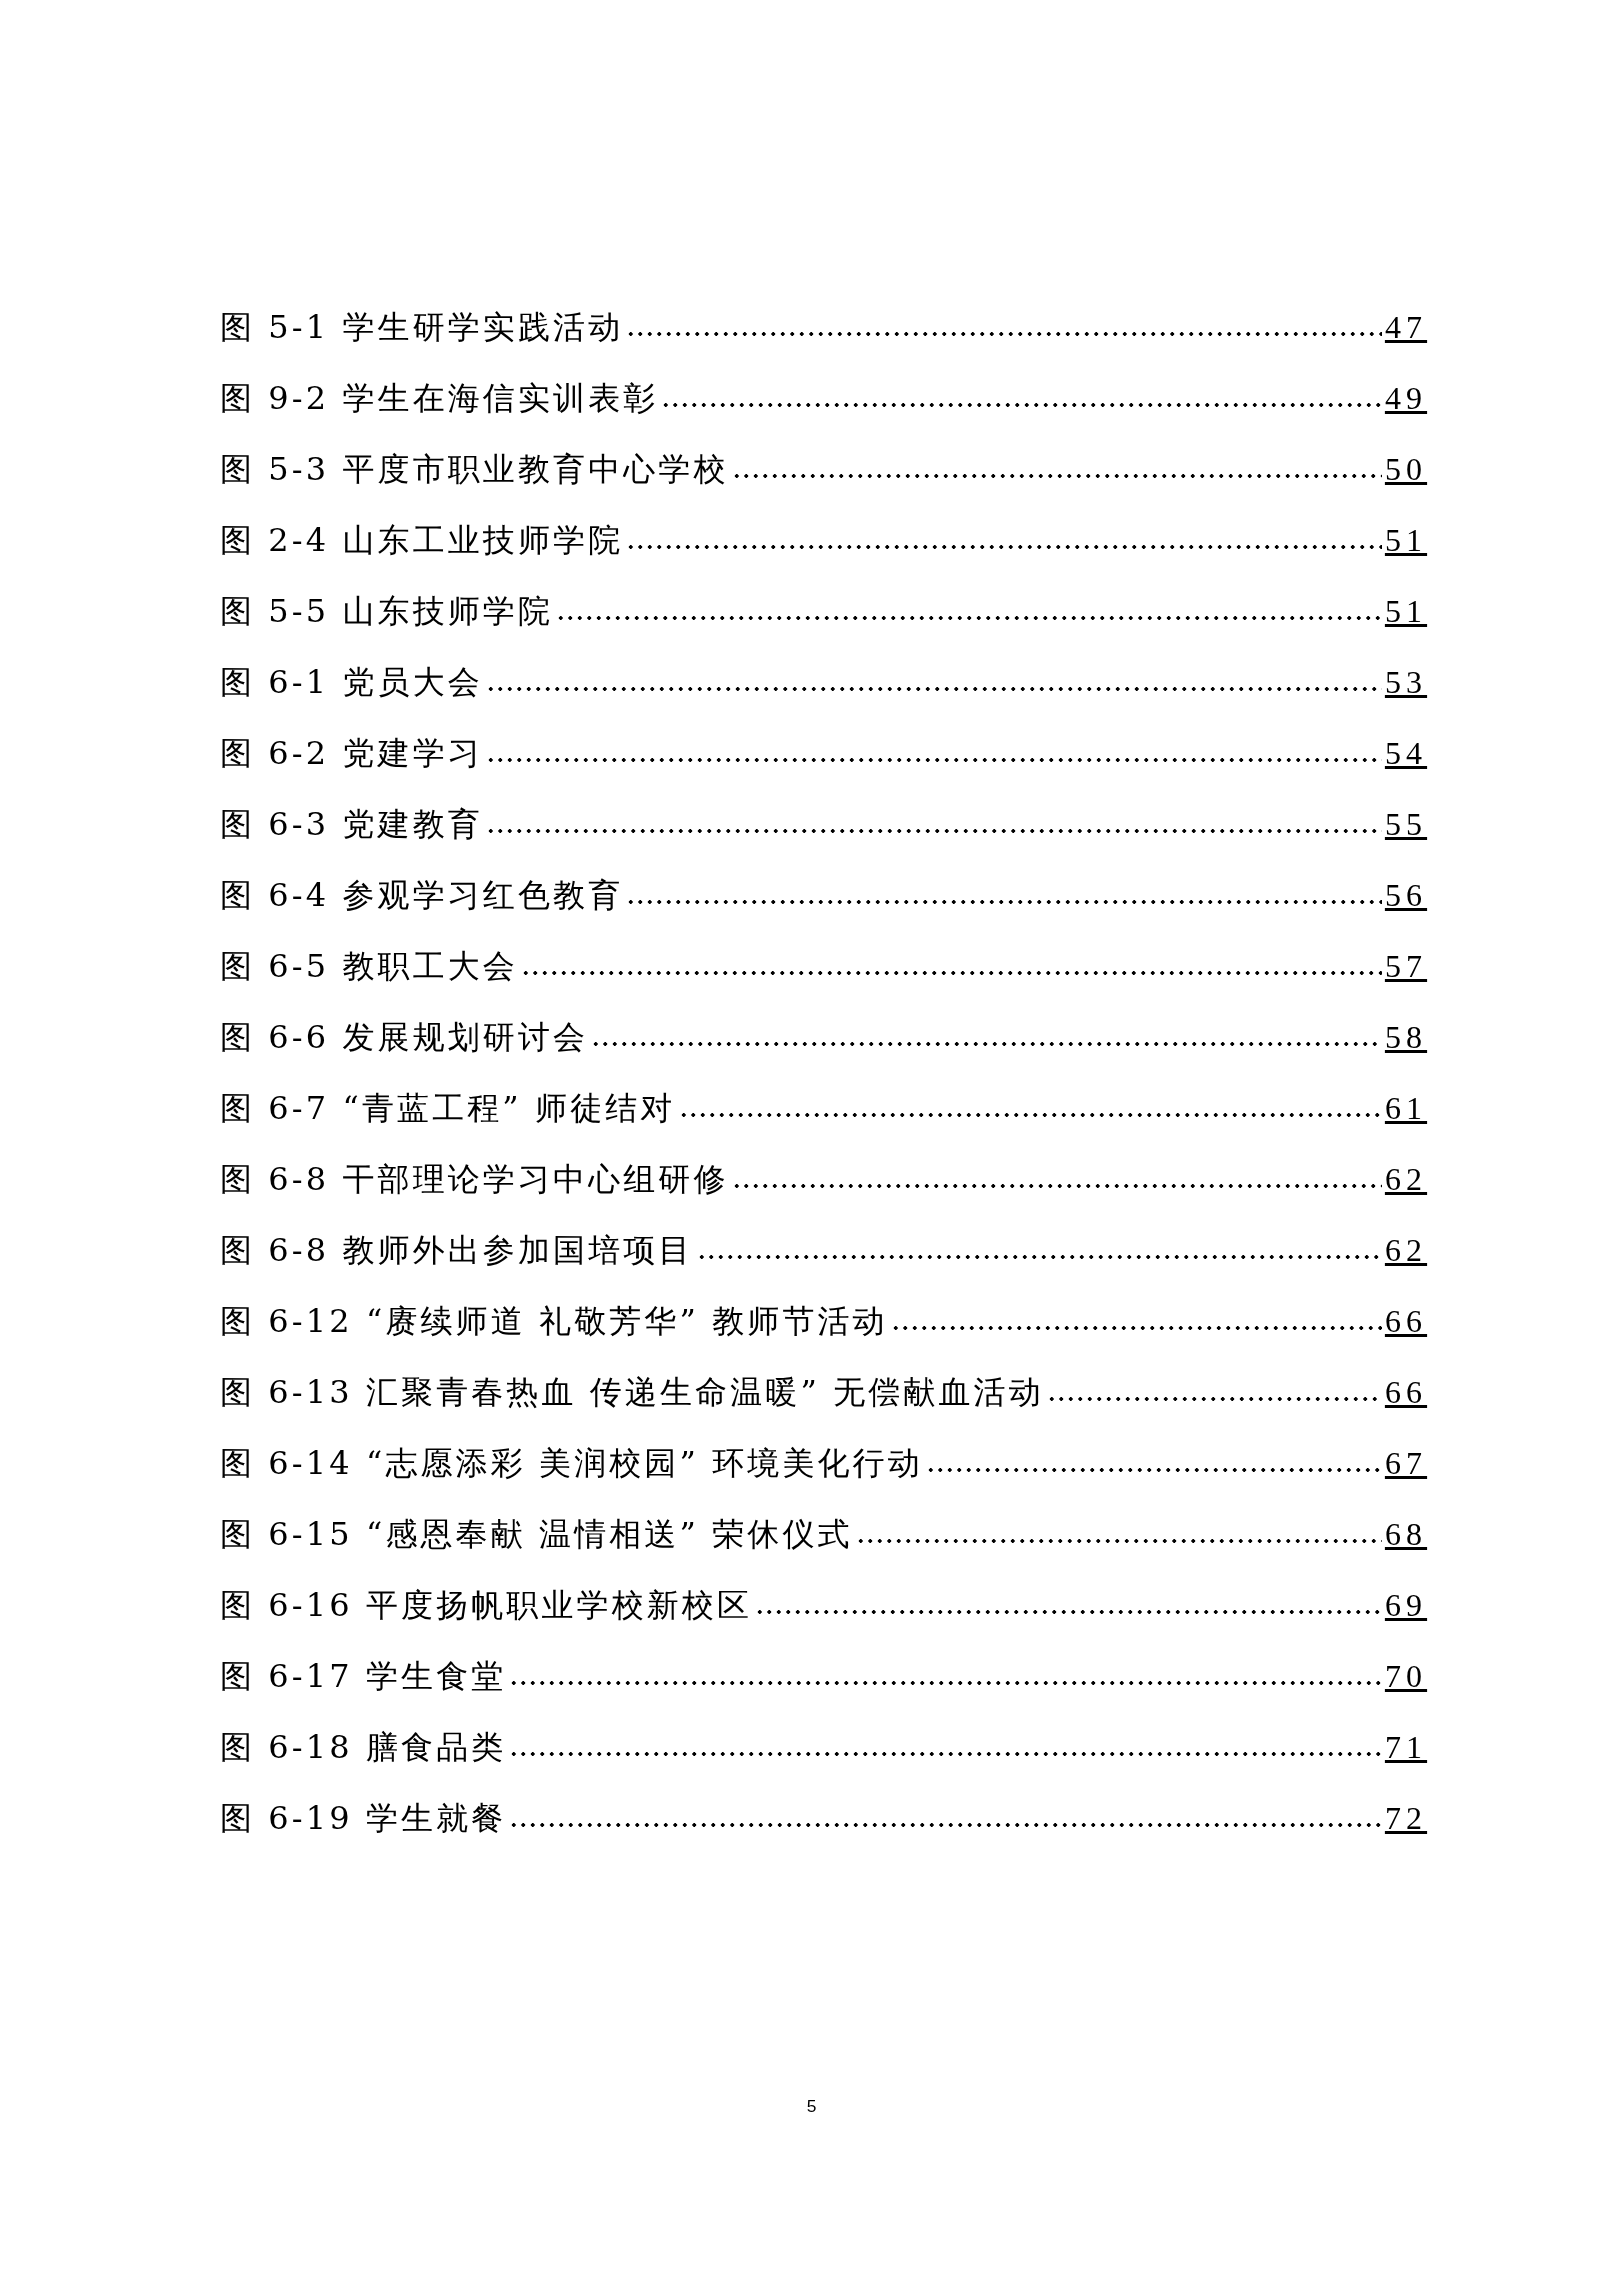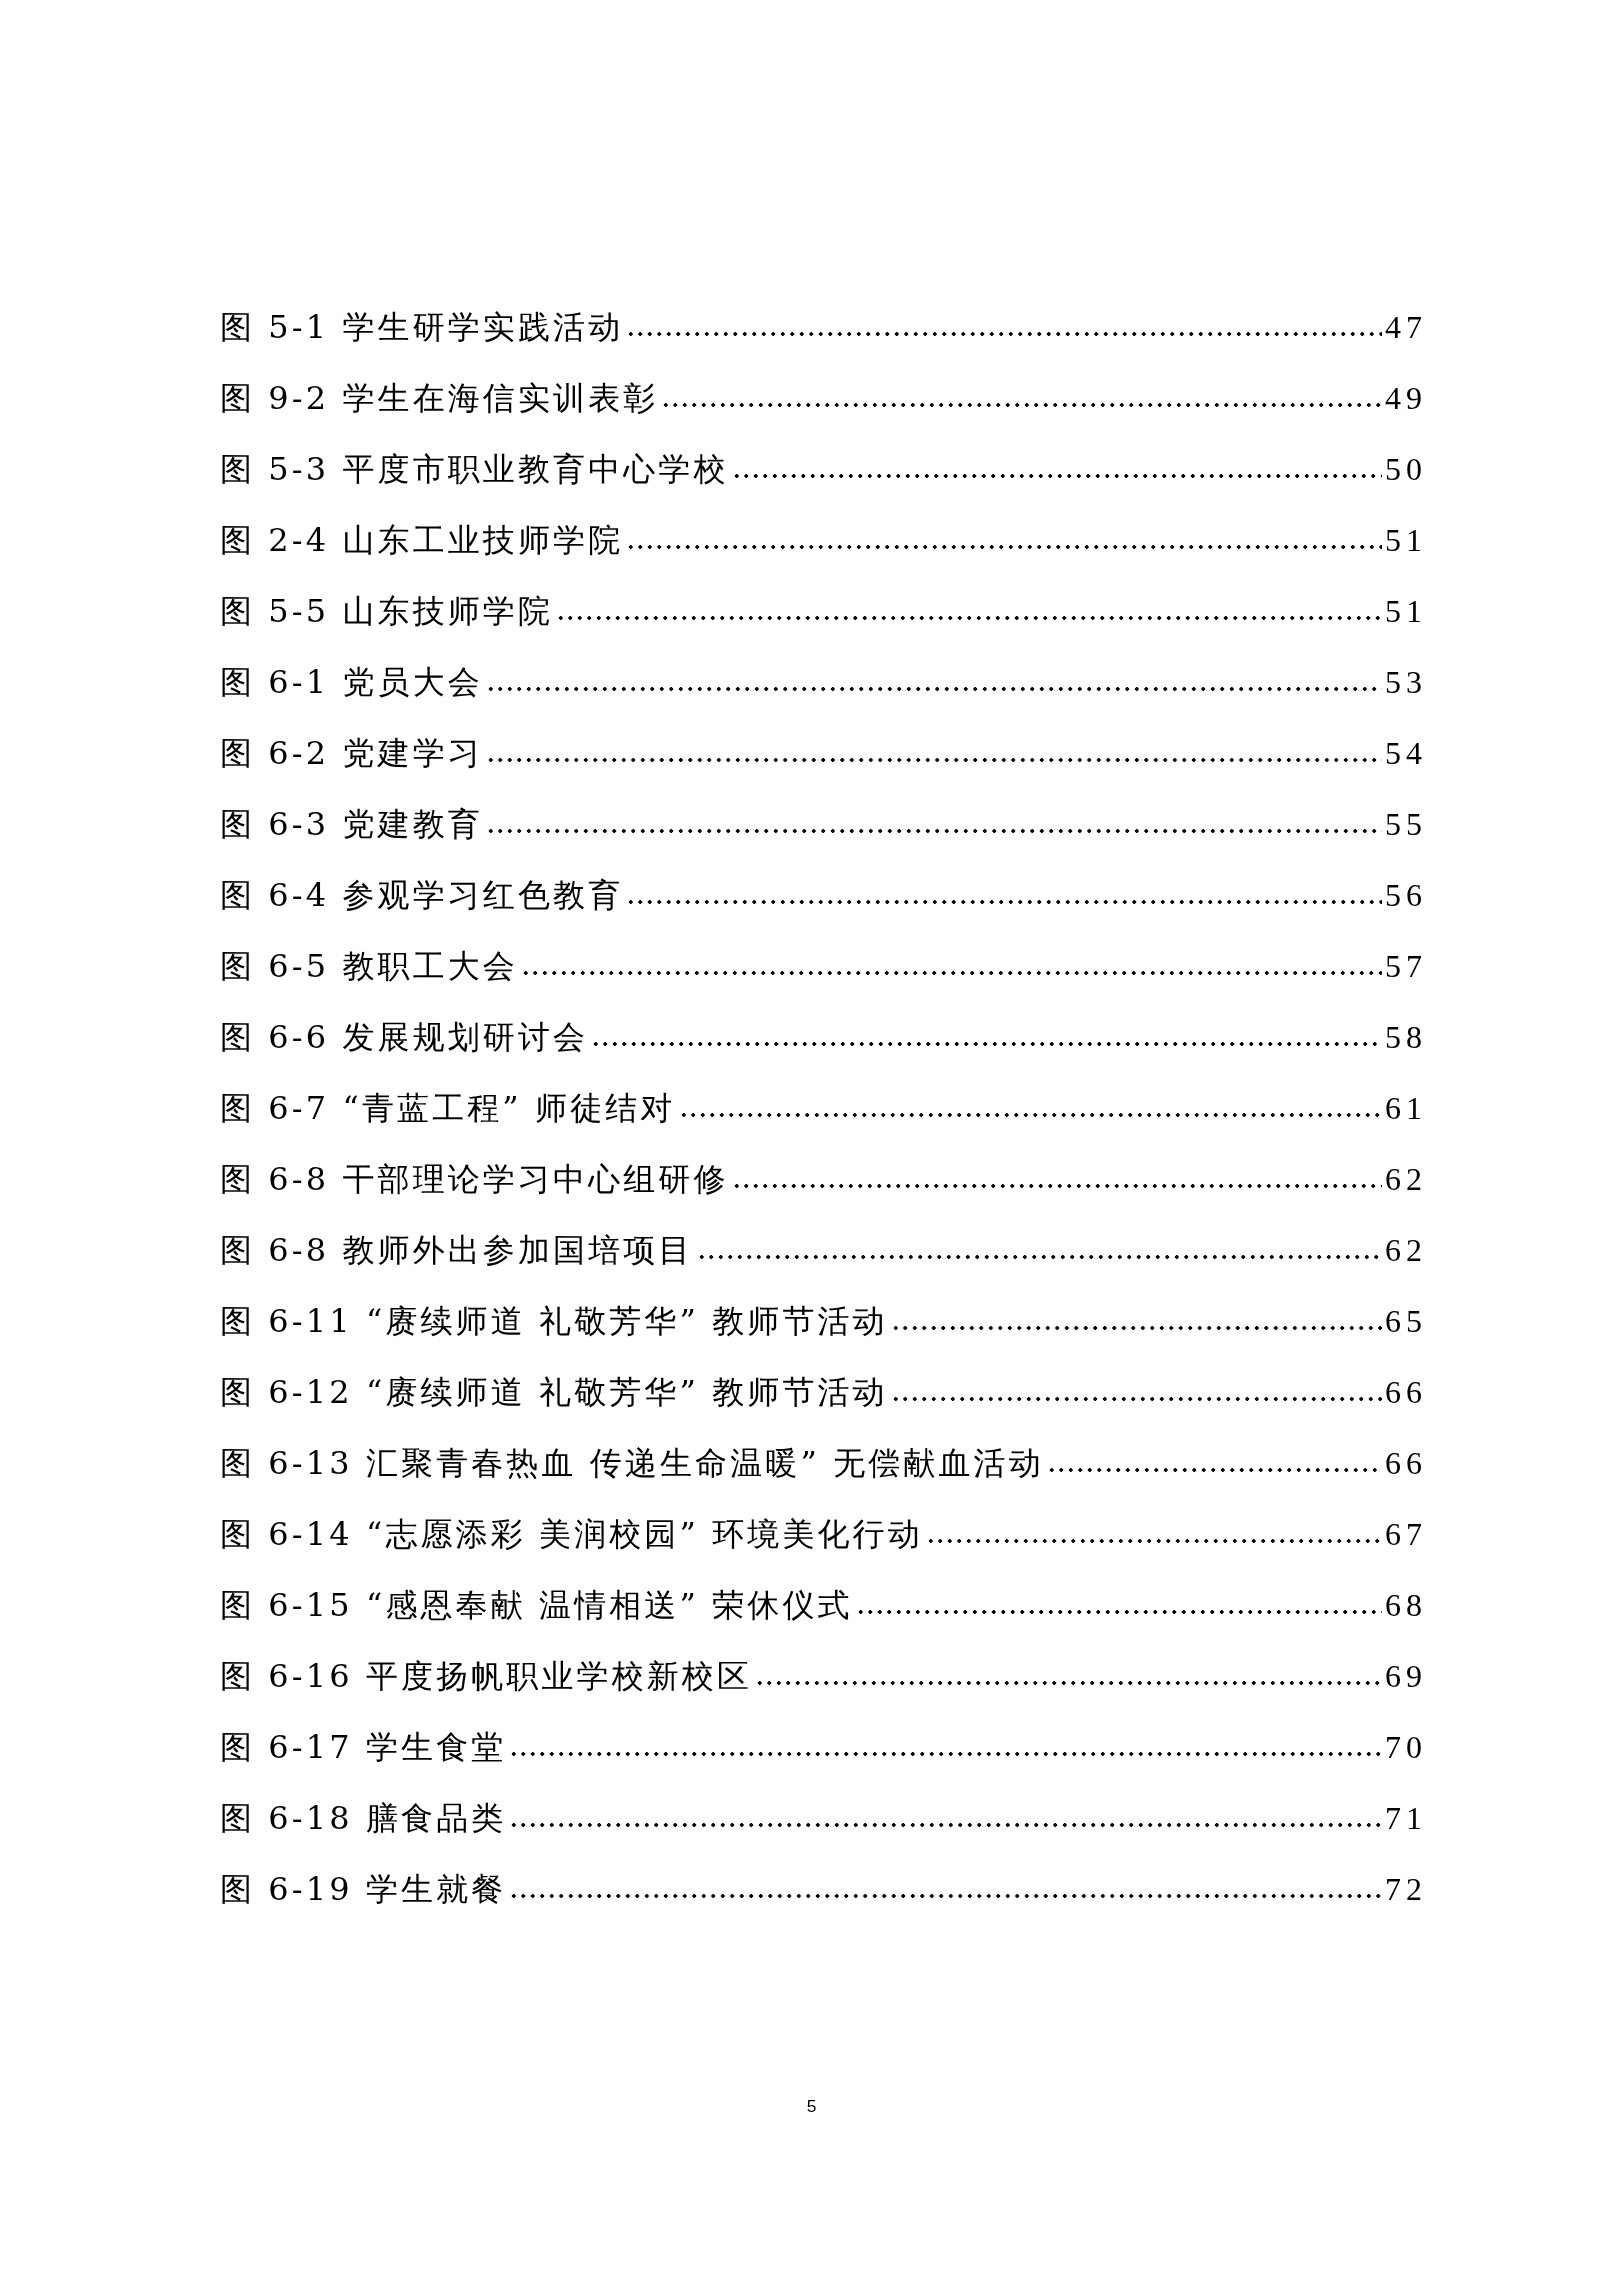--- a/index.html
+++ b/index.html
@@ -6,21 +6,21 @@
     body { width: 1623px; height: 2295px; position: relative; overflow: hidden;
            font-family: "DejaVu Serif", "Liberation Serif", serif; color: #000; }
     .toc { position: absolute; left: 220px; top: 292px; width: 1202px; }
     .toc-row { display: flex; align-items: flex-end; height: 71px; line-height: 71px;
                font-size: 32px; white-space: nowrap; }
     .label { flex: 0 0 auto; letter-spacing: 3.1px; }
     .leader { flex: 1 1 auto; overflow: hidden; margin: 0 3.1px; position: relative; top: -2px;
               height: 10.2px; align-self: center;
               background-image: radial-gradient(circle, #000 1.6px, transparent 1.9px);
               background-size: 9.5px 10.2px; background-repeat: repeat-x; background-position: left center; margin-top: 17.4px; }
-    .page { flex: 0 0 auto; font-family: "Liberation Serif", serif; letter-spacing: 5.1px; margin-right: -5.1px; }
+    .page { flex: 0 0 auto; font-family: "Liberation Serif", serif; letter-spacing: 5.1px; margin-right: -5.1px; text-decoration: underline; }
     .footer { position: absolute; top: 2096px; left: 0; width: 1623px; text-align: center;
               font-family: "Liberation Sans", sans-serif; font-size: 17.4px; }
   </style>
 </head>
 <body>
 
 <div class="toc">
   <div class="toc-row">
       <span class="label">图 5-1 学生研学实践活动</span>
       <span class="leader"></span>
@@ -85,25 +85,20 @@
       <span class="label">图 6-8 干部理论学习中心组研修</span>
       <span class="leader"></span>
       <span class="page">62</span>
     </div>
   <div class="toc-row">
       <span class="label">图 6-8 教师外出参加国培项目</span>
       <span class="leader"></span>
       <span class="page">62</span>
     </div>
   <div class="toc-row">
-      <span class="label">图 6-11 “赓续师道 礼敬芳华” 教师节活动</span>
-      <span class="leader"></span>
-      <span class="page">65</span>
-    </div>
-  <div class="toc-row">
       <span class="label">图 6-12 “赓续师道 礼敬芳华” 教师节活动</span>
       <span class="leader"></span>
       <span class="page">66</span>
     </div>
   <div class="toc-row">
       <span class="label">图 6-13 汇聚青春热血 传递生命温暖” 无偿献血活动</span>
       <span class="leader"></span>
       <span class="page">66</span>
     </div>
   <div class="toc-row">

